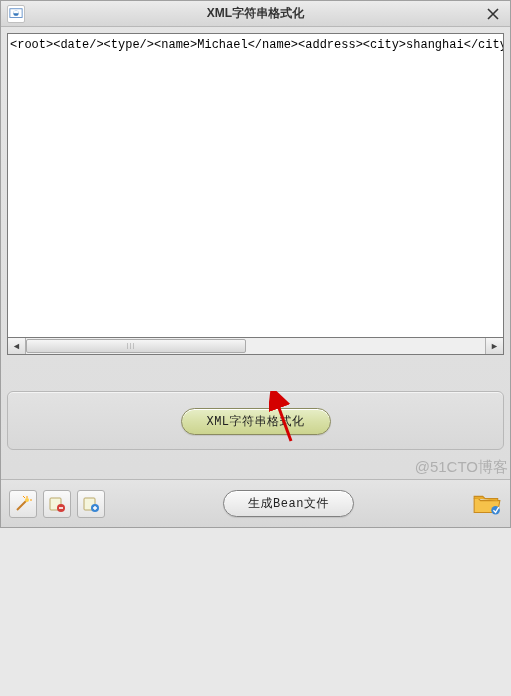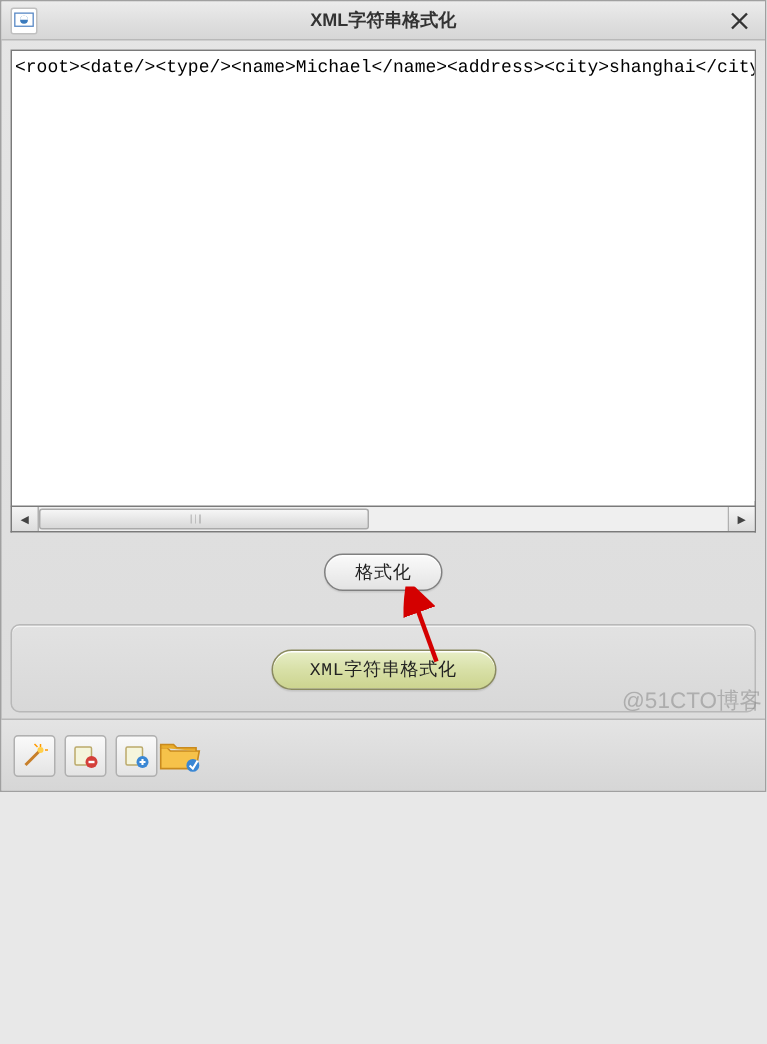--- a/index.html
+++ b/index.html
@@ -242,21 +242,20 @@
       <div class="arrow">◄</div>
       <div class="track">
         <div class="thumb">
           <div class="grip"></div>
         </div>
       </div>
       <div class="arrow">►</div>
     </div>
 
     <div class="center-row">
-      <div class="pill small">格式化</div>
       <svg class="annot-arrow" width="30" height="52" viewBox="0 0 30 52">
         <defs>
           <marker id="ah" markerWidth="8" markerHeight="8" refX="4" refY="4" orient="auto">
             <path d="M0 0 L8 4 L0 8 Z" fill="#d40000"></path>
           </marker>
         </defs>
         <path d="M22 50 L6 6" stroke="#d40000" stroke-width="3" fill="none" marker-end="url(#ah)"></path>
       </svg>
     </div>
   </div>
@@ -282,20 +281,23 @@
           </svg>
       </div>
       <div class="tool">
         <svg viewBox="0 0 18 18">
             <rect x="2" y="3" width="11" height="12" rx="1" fill="#f5f5dc" stroke="#bba96a"></rect>
             <circle cx="13" cy="13" r="4" fill="#3a87d4"></circle>
             <path d="M13 11 L13 15 M11 13 L15 13" stroke="#fff" stroke-width="1.4"></path>
           </svg>
       </div>
     </div>
+    <div class="center">
+      <div class="pill">生成Bean文件</div>
+    </div>
     <div class="folder-icon">
       <svg viewBox="0 0 28 24">
           <path d="M2 7 L2 20 L24 20 L26 9 L8 9 L6 7 Z" fill="#f6c24a" stroke="#c98a1e"></path>
           <path d="M2 7 L2 5 L10 5 L12 7 L24 7 L24 9" fill="#e9ad2c" stroke="#c98a1e"></path>
           <circle cx="22" cy="18" r="4" fill="#3a87d4"></circle>
           <path d="M20 18 L22 20 L25 15" stroke="#fff" stroke-width="1.3" fill="none"></path>
         </svg>
     </div>
   </div>
 

